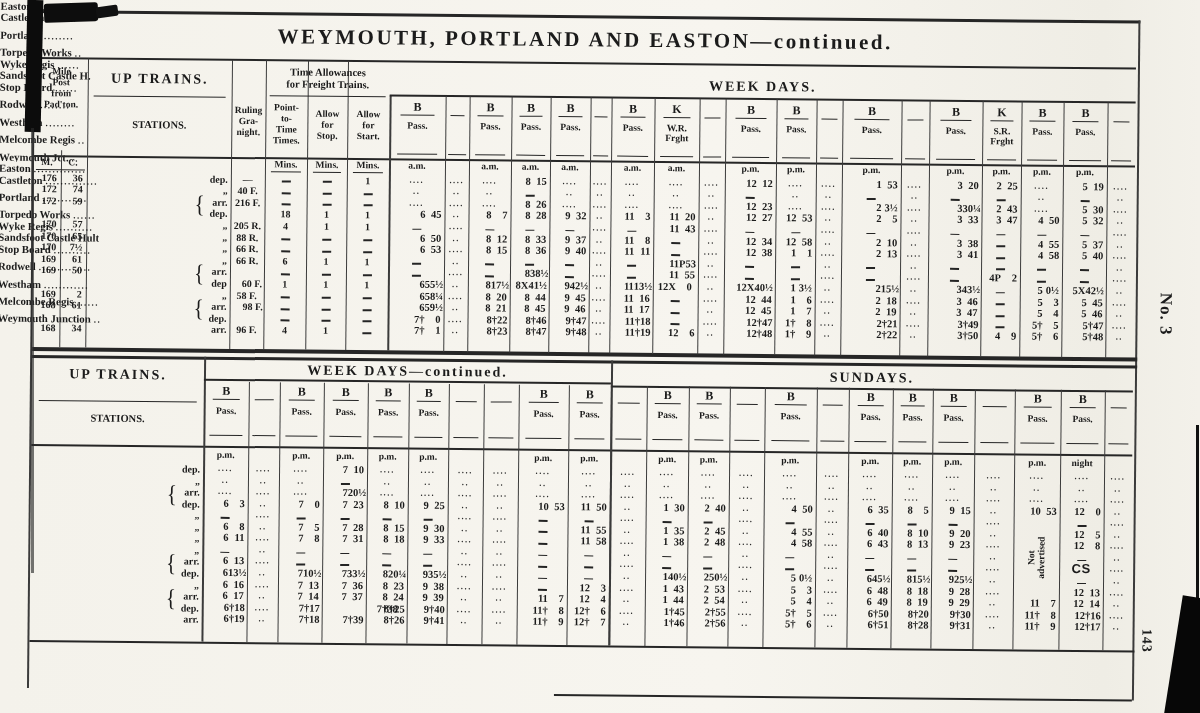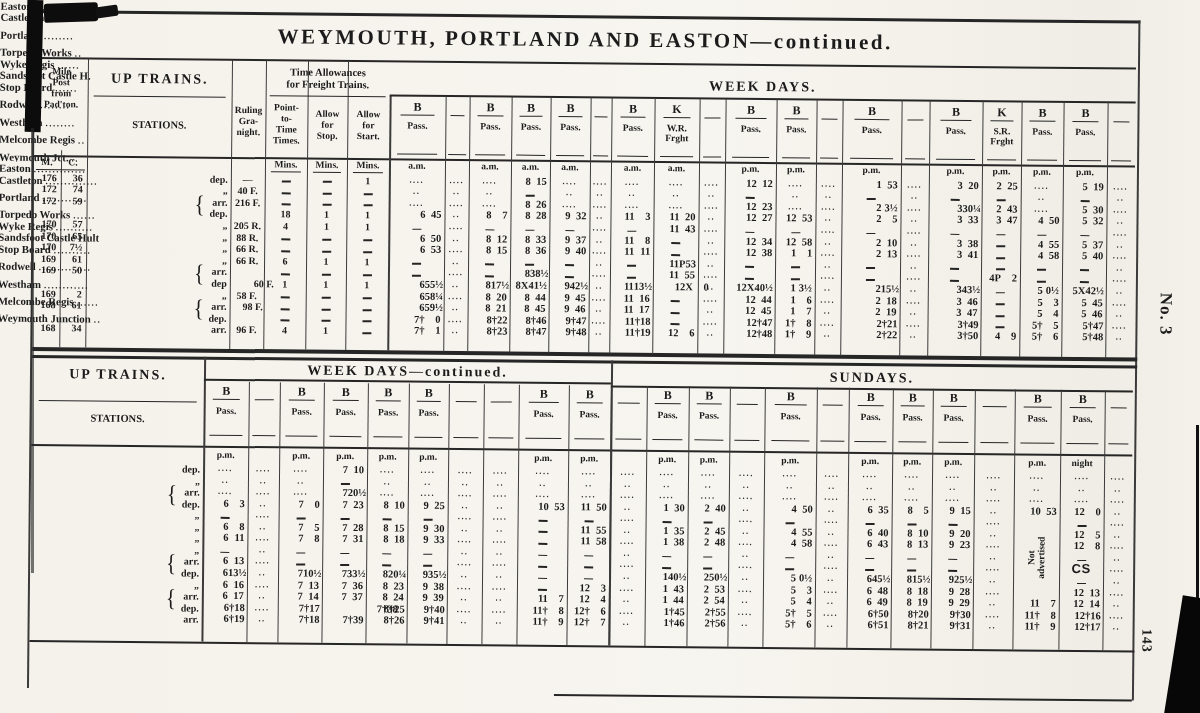--- a/index.html
+++ b/index.html
@@ -185,21 +185,21 @@
         <div class="stname" style="left: 92px; top: 263.3px; width: 104px; height: 23.2px;">
           <span class="nm">Rodwell</span>
           <span class="leader">........</span>
         </div>
         <div class="brace txt" style="left: 196px; top: 262.3px; width: 10px; height: 23.2px;">{</div>
         <div class="suffix txt" style="left: 202px; top: 264.3px; width: 27px; height: 11.6px;">arr.</div>
         <div class="cell dash" style="left: 266px; top: 263.3px; width: 42px; height: 11.6px; text-align: center;"><i></i></div>
         <div class="cell dash" style="left: 308px; top: 263.3px; width: 40px; height: 11.6px; text-align: center;"><i></i></div>
         <div class="cell dash" style="left: 348px; top: 263.3px; width: 42px; height: 11.6px; text-align: center;"><i></i></div>
         <div class="suffix txt" style="left: 202px; top: 275.9px; width: 27px; height: 11.6px;">dep</div>
-        <div class="gradcell txt" style="left: 232px; top: 275.9px; width: 44px; height: 11.6px; text-align: right;">60 F.</div>
+        <div class="gradcell txt" style="left: 232px; top: 275.9px; width: 44px; height: 11.6px;">60 F.</div>
         <div class="minscell txt" style="left: 266px; top: 275.9px; width: 42px; height: 11.6px;">1</div>
         <div class="minscell txt" style="left: 308px; top: 275.9px; width: 40px; height: 11.6px;">1</div>
         <div class="minscell txt" style="left: 348px; top: 275.9px; width: 42px; height: 11.6px;">1</div>
         <div class="milecell txt" style="left: 36px; top: 287.5px; width: 22px; height: 11.6px;">169</div>
         <div class="milecell txt" style="left: 62px; top: 287.5px; width: 22px; height: 11.6px;">2</div>
         <div class="stname" style="left: 92px; top: 286.5px; width: 104px; height: 11.6px;">
           <span class="nm">Westham</span>
           <span class="leader">........</span>
         </div>
         <div class="suffix txt" style="left: 202px; top: 287.5px; width: 27px; height: 11.6px;">„</div>
@@ -507,21 +507,21 @@
         </div>
         <div class="cell dash" style="left: 655px; top: 228.5px; width: 45px; height: 11.6px;"><i></i></div>
         <div class="cell dash" style="left: 655px; top: 240.1px; width: 45px; height: 11.6px;"><i></i></div>
         <div class="cell" style="left: 655px; top: 251.7px; width: 45px; height: 11.6px;">
           <span class="full">11P53</span>
         </div>
         <div class="cell" style="left: 655px; top: 263.3px; width: 45px; height: 11.6px;">
           <span class="hh">11</span>
           <span class="mm">55</span>
         </div>
-        <div class="cell" style="left: 669px; top: 274.9px; width: 45px; height: 11.6px;">
+        <div class="cell" style="left: 652px; top: 274.9px; width: 45px; height: 11.6px;">
           <span class="hh">12X</span>
           <span class="mm">0</span>
         </div>
         <div class="cell dash" style="left: 655px; top: 286.5px; width: 45px; height: 11.6px;"><i></i></div>
         <div class="cell dash" style="left: 655px; top: 298.1px; width: 45px; height: 11.6px;"><i></i></div>
         <div class="cell dash" style="left: 655px; top: 309.7px; width: 45px; height: 11.6px;"><i></i></div>
         <div class="cell" style="left: 655px; top: 321.3px; width: 45px; height: 11.6px;">
           <span class="hh">12</span>
           <span class="mm">6</span>
         </div>
@@ -1577,21 +1577,21 @@
           <span class="mm">18</span>
         </div>
         <div class="cell" style="left: 896px; top: 588.05px; width: 40px; height: 11.55px;">
           <span class="hh">8</span>
           <span class="mm">19</span>
         </div>
         <div class="cell" style="left: 896px; top: 599.6px; width: 40px; height: 11.55px;">
           <span class="full">8†20</span>
         </div>
         <div class="cell" style="left: 896px; top: 611.15px; width: 40px; height: 11.55px;">
-          <span class="full">8†21</span>
+          <span class="full">8†28</span>
         </div>
         <div class="vl" style="left: 936px; top: 380px; width: 1px; height: 260px;"></div>
         <div class="colletter txt" style="left: 936px; top: 382px; width: 42px; height: 13px;">B</div>
         <div class="hl" style="left: 944.4px; top: 397px; width: 25.2px; height: 1px;"></div>
         <div class="colserv txt" style="left: 936px; top: 404px; width: 42px; height: 11px;">Pass.</div>
         <div class="hl" style="left: 941.88px; top: 433px; width: 30.24px; height: 1px;"></div>
         <div class="coltime txt" style="left: 936px; top: 448px; width: 42px; height: 11px;">p.m.</div>
         <div class="cell dots" style="left: 936px; top: 461px; width: 42px; height: 11.55px;">....</div>
         <div class="cell dots" style="left: 936px; top: 472.55px; width: 42px; height: 11.55px;">..</div>
         <div class="cell dots" style="left: 936px; top: 484.1px; width: 42px; height: 11.55px;">....</div>

